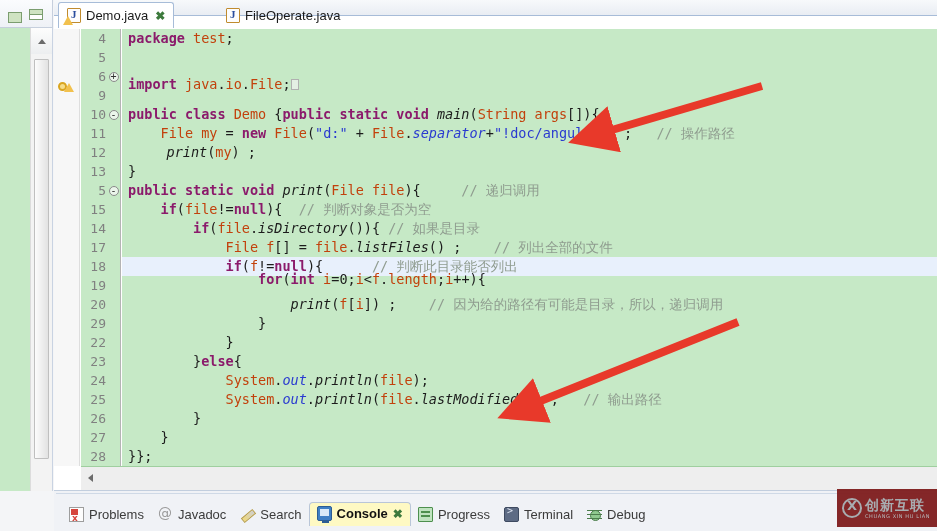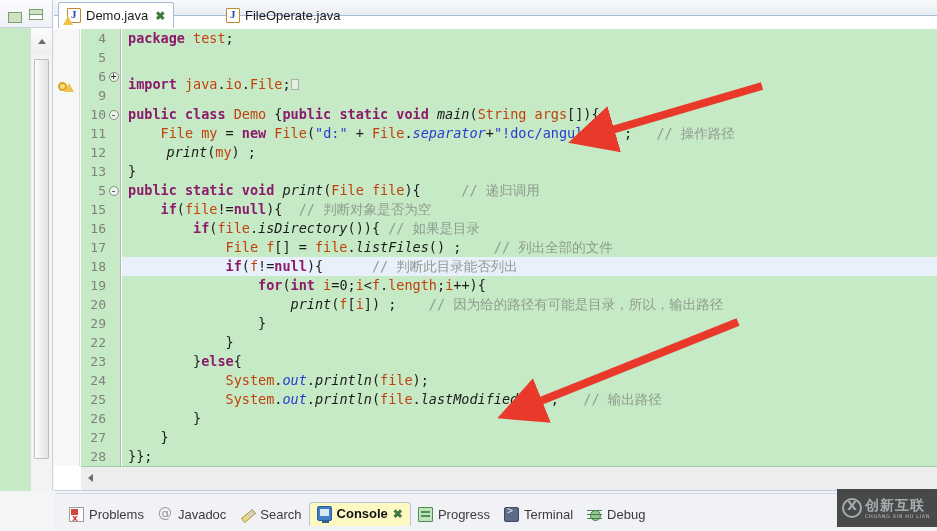--- a/index.html
+++ b/index.html
@@ -259,21 +259,21 @@
     content: ""; position: absolute; left: 0; top: 7px; width: 15px; height: 1px;
     background: #4b7d4b; box-shadow: 0 -4px 0 #4b7d4b, 0 4px 0 #4b7d4b;
   }
 
   
   .arrow-svg { position: absolute; left: 0; top: 0; pointer-events: none; }
 
   
   .watermark {
     position: absolute; right: 0; bottom: 4px; width: 100px; height: 38px;
-    background: #404040;
+    background: #7f1d1d;
     display: flex; align-items: center; gap: 3px; padding-left: 5px;
     opacity: 0.95;
   }
   .wm-circle {
     width: 20px; height: 20px; border-radius: 50%;
     border: 2px solid #a5a9ad; position: relative; flex: none;
   }
   .wm-circle:after {
     content: "X"; position: absolute; left: 3px; top: -2px;
     font-size: 13px; font-weight: bold; color: #a5a9ad;
@@ -332,21 +332,21 @@
         <div class="fold" style="top: 38px;"><span class="box">+</span></div>
         <div class="ln" style="top: 57px;">9</div>
         <div class="ln" style="top: 76px;">10</div>
         <div class="fold" style="top: 76px;"><span class="box">-</span></div>
         <div class="ln" style="top: 95px;">11</div>
         <div class="ln" style="top: 114px;">12</div>
         <div class="ln" style="top: 133px;">13</div>
         <div class="ln" style="top: 152px;">5</div>
         <div class="fold" style="top: 152px;"><span class="box">-</span></div>
         <div class="ln" style="top: 171px;">15</div>
-        <div class="ln" style="top: 190px;">16</div>
+        <div class="ln" style="top: 190px;">14</div>
         <div class="ln" style="top: 209px;">17</div>
         <div class="ln" style="top: 228px;">18</div>
         <div class="ln" style="top: 247px;">19</div>
         <div class="ln" style="top: 266px;">20</div>
         <div class="ln" style="top: 285px;">29</div>
         <div class="ln" style="top: 304px;">22</div>
         <div class="ln" style="top: 323px;">23</div>
         <div class="ln" style="top: 342px;">24</div>
         <div class="ln" style="top: 361px;">25</div>
         <div class="ln" style="top: 380px;">26</div>
@@ -361,22 +361,22 @@
         <div class="codeline" style="top: 57px;"></div>
         <div class="codeline" style="top: 76px;"><span class="kw">public</span> <span class="kw">class</span> <span class="plain">Demo</span> {<span class="kw">public</span> <span class="kw">static</span> <span class="kw">void</span> <span class="mth">main</span>(<span class="plain">String</span> <span class="plain">args</span>[]){</div>
         <div class="codeline" style="top: 95px;">    <span class="plain">File</span> <span class="plain">my</span> = <span class="kw">new</span> <span class="plain">File</span>(<span class="str">"d:"</span> + <span class="plain">File</span>.<span class="fld">separator</span>+<span class="str">"!doc/angular"</span>) ;   <span class="cmt">// </span><span class="cmt-cn">操作路径</span></div>
         <div class="codeline" style="top: 114px; margin-left: 6px;">    <span class="mth">print</span>(<span class="plain">my</span>) ;</div>
         <div class="codeline" style="top: 133px;">}</div>
         <div class="codeline" style="top: 152px;"><span class="kw">public</span> <span class="kw">static</span> <span class="kw">void</span> <span class="mth">print</span>(<span class="plain">File</span> <span class="plain">file</span>){     <span class="cmt">// </span><span class="cmt-cn">递归调用</span></div>
         <div class="codeline" style="top: 171px;">    <span class="kw">if</span>(<span class="plain">file</span>!=<span class="kw">null</span>){  <span class="cmt">// </span><span class="cmt-cn">判断对象是否为空</span></div>
         <div class="codeline" style="top: 190px;">        <span class="kw">if</span>(<span class="plain">file</span>.<span class="mth">isDirectory</span>()){ <span class="cmt">// </span><span class="cmt-cn">如果是目录</span></div>
         <div class="codeline" style="top: 209px;">            <span class="plain">File</span> <span class="plain">f</span>[] = <span class="plain">file</span>.<span class="mth">listFiles</span>() ;    <span class="cmt">// </span><span class="cmt-cn">列出全部的文件</span></div>
         <div class="codeline current" style="top: 228px;">            <span class="kw">if</span>(<span class="plain">f</span>!=<span class="kw">null</span>){      <span class="cmt">// </span><span class="cmt-cn">判断此目录能否列出</span></div>
-        <div class="codeline" style="top: 247px;">                <span class="kw">for</span>(<span class="kw">int</span> <span class="plain">i</span>=0;<span class="plain">i</span>&lt;<span class="plain">f</span>.<span class="plain">length</span>;<span class="plain">i</span>++){</div>
-        <div class="codeline" style="top: 266px;">                    <span class="mth">print</span>(<span class="plain">f</span>[<span class="plain">i</span>]) ;    <span class="cmt">// </span><span class="cmt-cn">因为给的路径有可能是目录，所以，输出路径</span></div>
+        <div class="codeline" style="top: 241px;">                <span class="kw">for</span>(<span class="kw">int</span> <span class="plain">i</span>=0;<span class="plain">i</span>&lt;<span class="plain">f</span>.<span class="plain">length</span>;<span class="plain">i</span>++){</div>
+        <div class="codeline" style="top: 266px;">                    <span class="mth">print</span>(<span class="plain">f</span>[<span class="plain">i</span>]) ;    <span class="cmt">// </span><span class="cmt-cn">因为给的路径有可能是目录，所以，递归调用</span></div>
         <div class="codeline" style="top: 285px;">                }</div>
         <div class="codeline" style="top: 304px;">            }</div>
         <div class="codeline" style="top: 323px;">        }<span class="kw">else</span>{</div>
         <div class="codeline" style="top: 342px;">            <span class="plain">System</span>.<span class="fld">out</span>.<span class="mth">println</span>(<span class="plain">file</span>);</div>
         <div class="codeline" style="top: 361px;">            <span class="plain">System</span>.<span class="fld">out</span>.<span class="mth">println</span>(<span class="plain">file</span>.<span class="mth">lastModified</span>()) ;   <span class="cmt">// </span><span class="cmt-cn">输出路径</span></div>
         <div class="codeline" style="top: 380px;">        }</div>
         <div class="codeline" style="top: 399px;">    }</div>
         <div class="codeline" style="top: 418px;">}};</div>
       </div>
 

